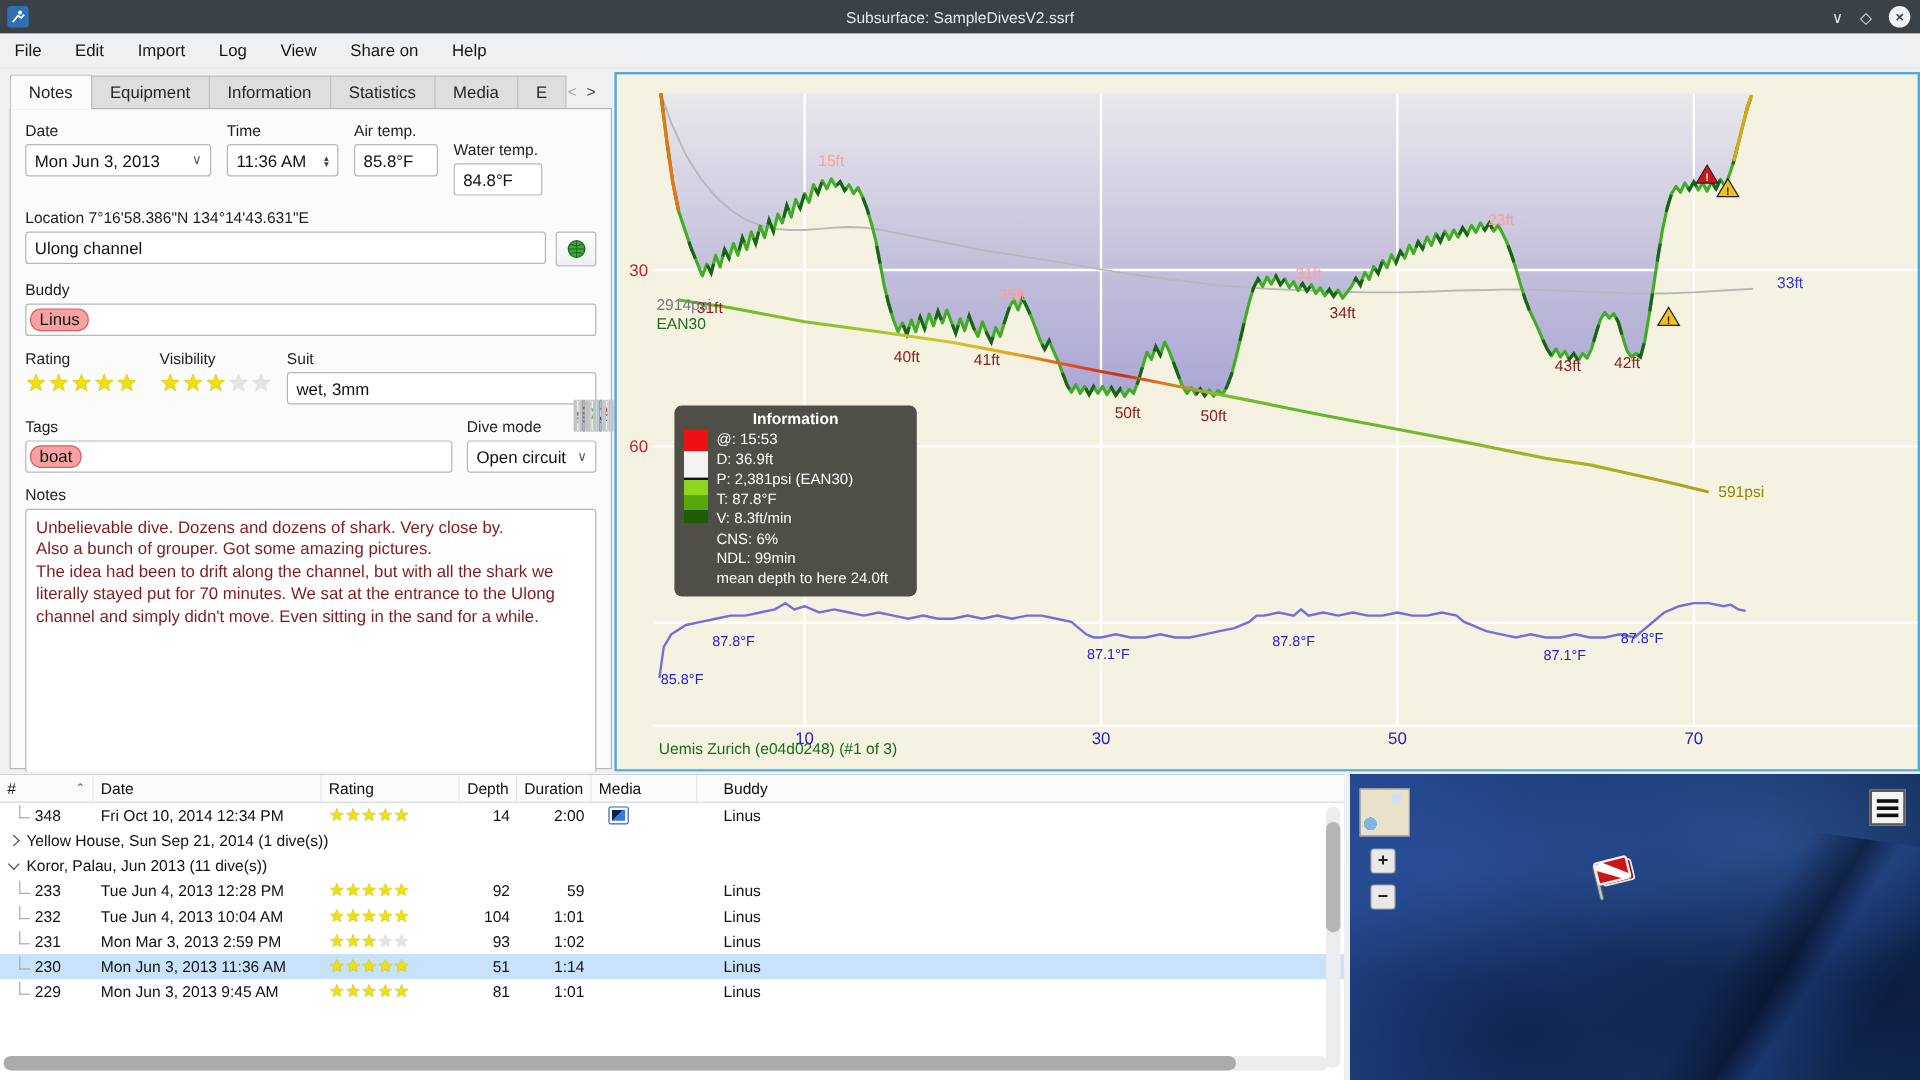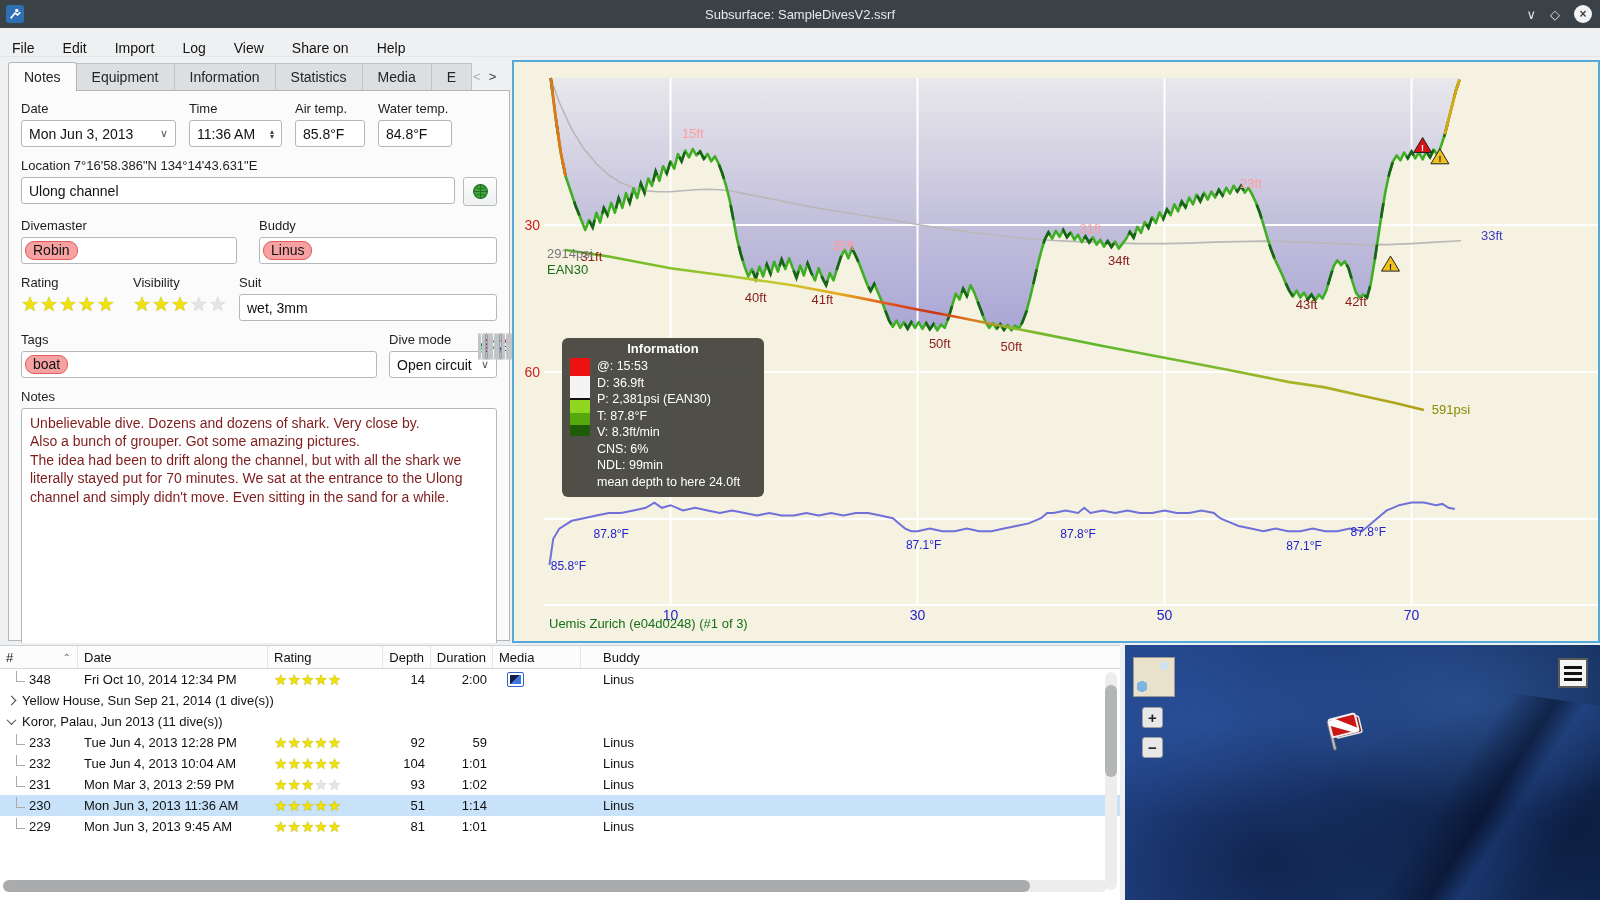--- a/index.html
+++ b/index.html
@@ -14,21 +14,21 @@
     display:flex;align-items:center;justify-content:center;}
   #app-icon svg{width:14px;height:14px;}
   #titlebar .title{position:absolute;left:0;right:0;text-align:center;font-size:13px;}
   #win-controls{position:absolute;right:8px;top:0;height:28px;display:flex;align-items:center;gap:14px;}
   .wc{color:#dfe4e7;font-size:13px;cursor:default;line-height:1;}
   .wc.close{width:18px;height:18px;border-radius:50%;background:#f2f3f4;color:#3a4147;
     display:flex;align-items:center;justify-content:center;font-size:12px;font-weight:bold;}
 
   
   #menubar{position:absolute;top:28px;left:0;right:0;height:29px;background:#eff0f1;
-    display:flex;align-items:flex-end;padding-left:12px;gap:28px;font-size:14px;color:#141414;
+    display:flex;align-items:center;padding-left:12px;gap:28px;font-size:14px;color:#141414;
     border-bottom:1px solid #e3e5e6;}
   .menu-item{cursor:default;}
 
   
   #main{position:absolute;top:57px;left:0;right:0;height:586px;}
 
   
   #left-panel{position:absolute;left:8px;top:4px;width:502px;height:580px;}
   #tabbar{display:flex;align-items:flex-end;height:30px;font-size:14px;color:#232629;}
   .tab{padding:5px 15px 6px;background:#dcdedf;border:1px solid #c0c3c5;border-bottom:none;
@@ -206,21 +206,21 @@
                   <span>▾</span>
                 </span>
             </div>
           </div>
           <div style="width:70px;">
             <span class="lab">Air temp.</span>
             <div class="inp">
                 <span>85.8°F</span>
               </div>
           </div>
-          <div style="width:74px;">
+          <div style="width:74px;margin-top:16px;">
             <span class="lab">Water temp.</span>
             <div class="inp">
                 <span>84.8°F</span>
               </div>
           </div>
         </div>
 
         <span class="lab">Location 7°16'58.386"N 134°14'43.631"E</span>
         <div class="frow" style="margin-bottom:12px;">
           <div class="inp" style="flex:1;">
@@ -228,26 +228,20 @@
             </div>
           <div id="globe-btn">
             <svg width="17" height="17" viewBox="0 0 16 16">
               <circle cx="8" cy="8" r="6.5" fill="#3fa43f" stroke="#1d6b1d"></circle>
               <path d="M1.5 8 h13 M8 1.5 v13 M3 4 q5 3 10 0 M3 12 q5 -3 10 0" stroke="#1d6b1d" stroke-width=".8" fill="none"></path>
             </svg>
           </div>
         </div>
 
         <div class="frow" style="gap:22px;">
-          <div style="width:216px;">
-            <span class="lab">Divemaster</span>
-            <div class="inp" style="padding:0 3px;">
-              <span class="chip">Robin</span>
-            </div>
-          </div>
           <div style="flex:1;">
             <span class="lab">Buddy</span>
             <div class="inp" style="padding:0 3px;">
               <span class="chip">Linus</span>
             </div>
           </div>
         </div>
 
         <div class="frow" style="gap:14px;">
           <div style="width:98px;">

